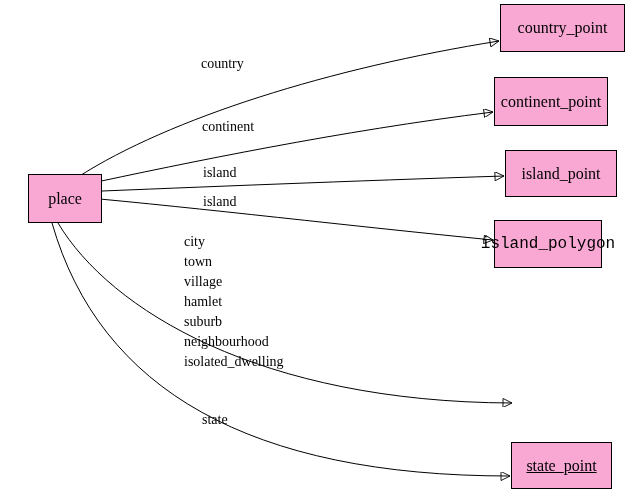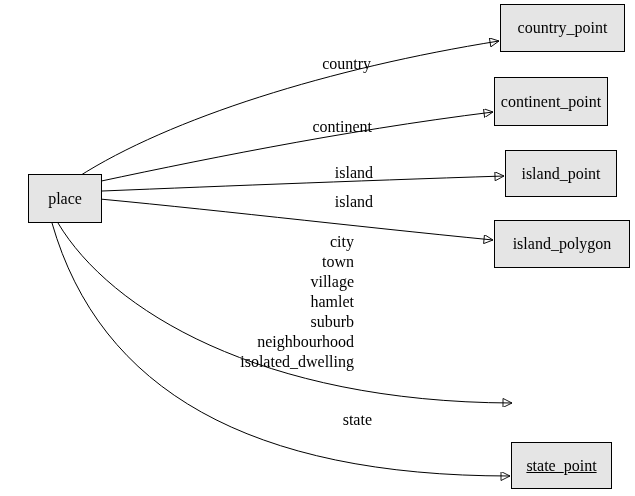--- a/index.html
+++ b/index.html
@@ -24,34 +24,34 @@
   }
   .edges-layer path {
     fill: none;
     stroke: #000000;
     stroke-width: 1;
   }
   .node {
     position: absolute;
     box-sizing: border-box;
     border: 1px solid #000000;
-    background: #e5e5e5;
+    background: #f9a8d4;
     color: #000000;
     display: flex;
     align-items: center;
     justify-content: center;
     font-size: 16px;
     white-space: nowrap;
   }
   .edge-label {
     position: absolute;
     width: 170px;
-    text-align: right;
+    text-align: left;
     color: #000000;
-    font-size: 16px;
+    font-size: 14px;
     line-height: 20px;
     white-space: nowrap;
   }
 </style>
 </head>
 <body>
 
 <div class="canvas">
 
   <svg class="edges-layer" viewBox="0 0 635 496" xmlns="http://www.w3.org/2000/svg">
@@ -69,21 +69,21 @@
   </svg>
 
   <div class="node" style="left:4px; top:174px; width:74px; height:49px;margin-left:24px;">place</div>
 
   <div class="node" style="left:500px; top:4px; width:125px; height:48px;">country_point</div>
 
   <div class="node" style="left:494px; top:77px; width:114px; height:49px;">continent_point</div>
 
   <div class="node" style="left:505px; top:150px; width:112px; height:47px;">island_point</div>
 
-  <div class="node" style="left:494px; top:220px; width:136px; height:48px;">island_polygon</div>
+  <div class="node" style="left:494px; top:220px; width:108px; height:48px;font-family:Liberation Mono, monospace;">island_polygon</div>
 
 
   <div class="node" style="left:511px; top:442px; width:101px; height:47px;text-decoration:underline;">state_point</div>
 
   <div class="edge-label" style="left:201px; top:54px;">country</div>
 
   <div class="edge-label" style="left:202px; top:117px;">continent</div>
 
   <div class="edge-label" style="left:203px; top:163px;">island</div>
 

